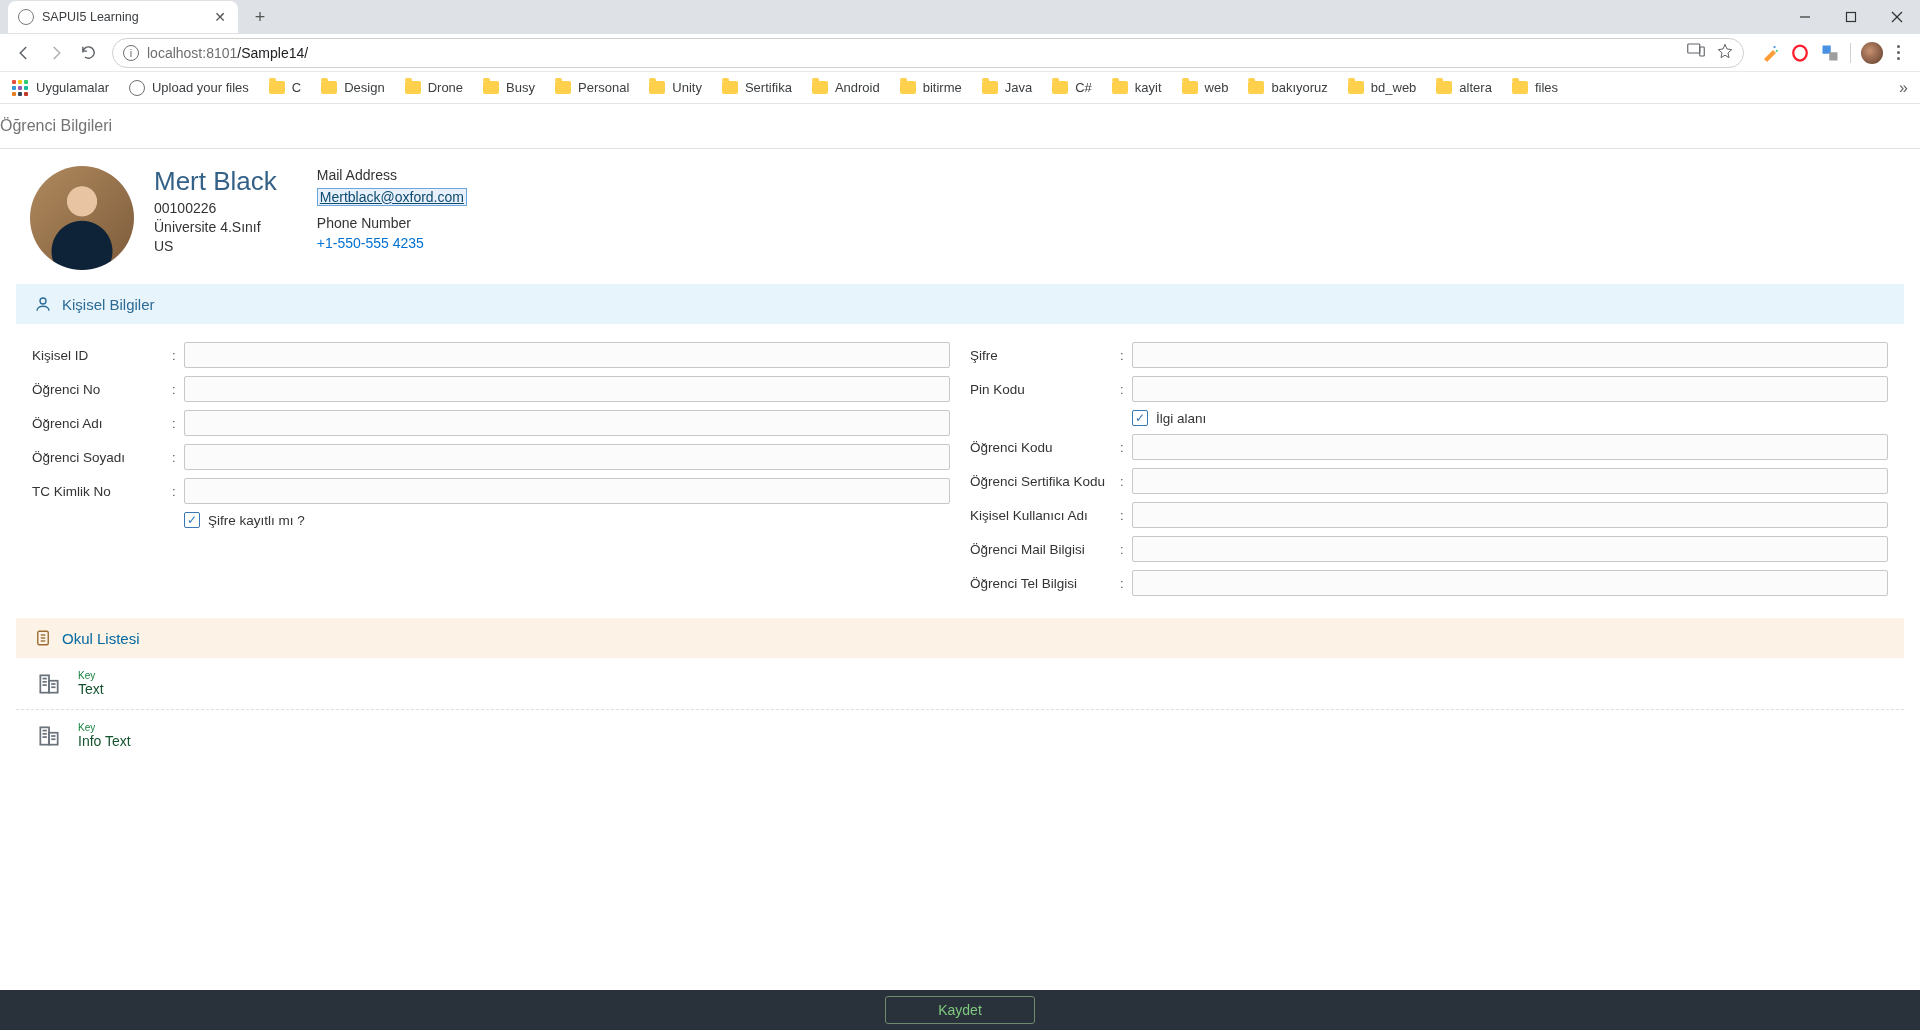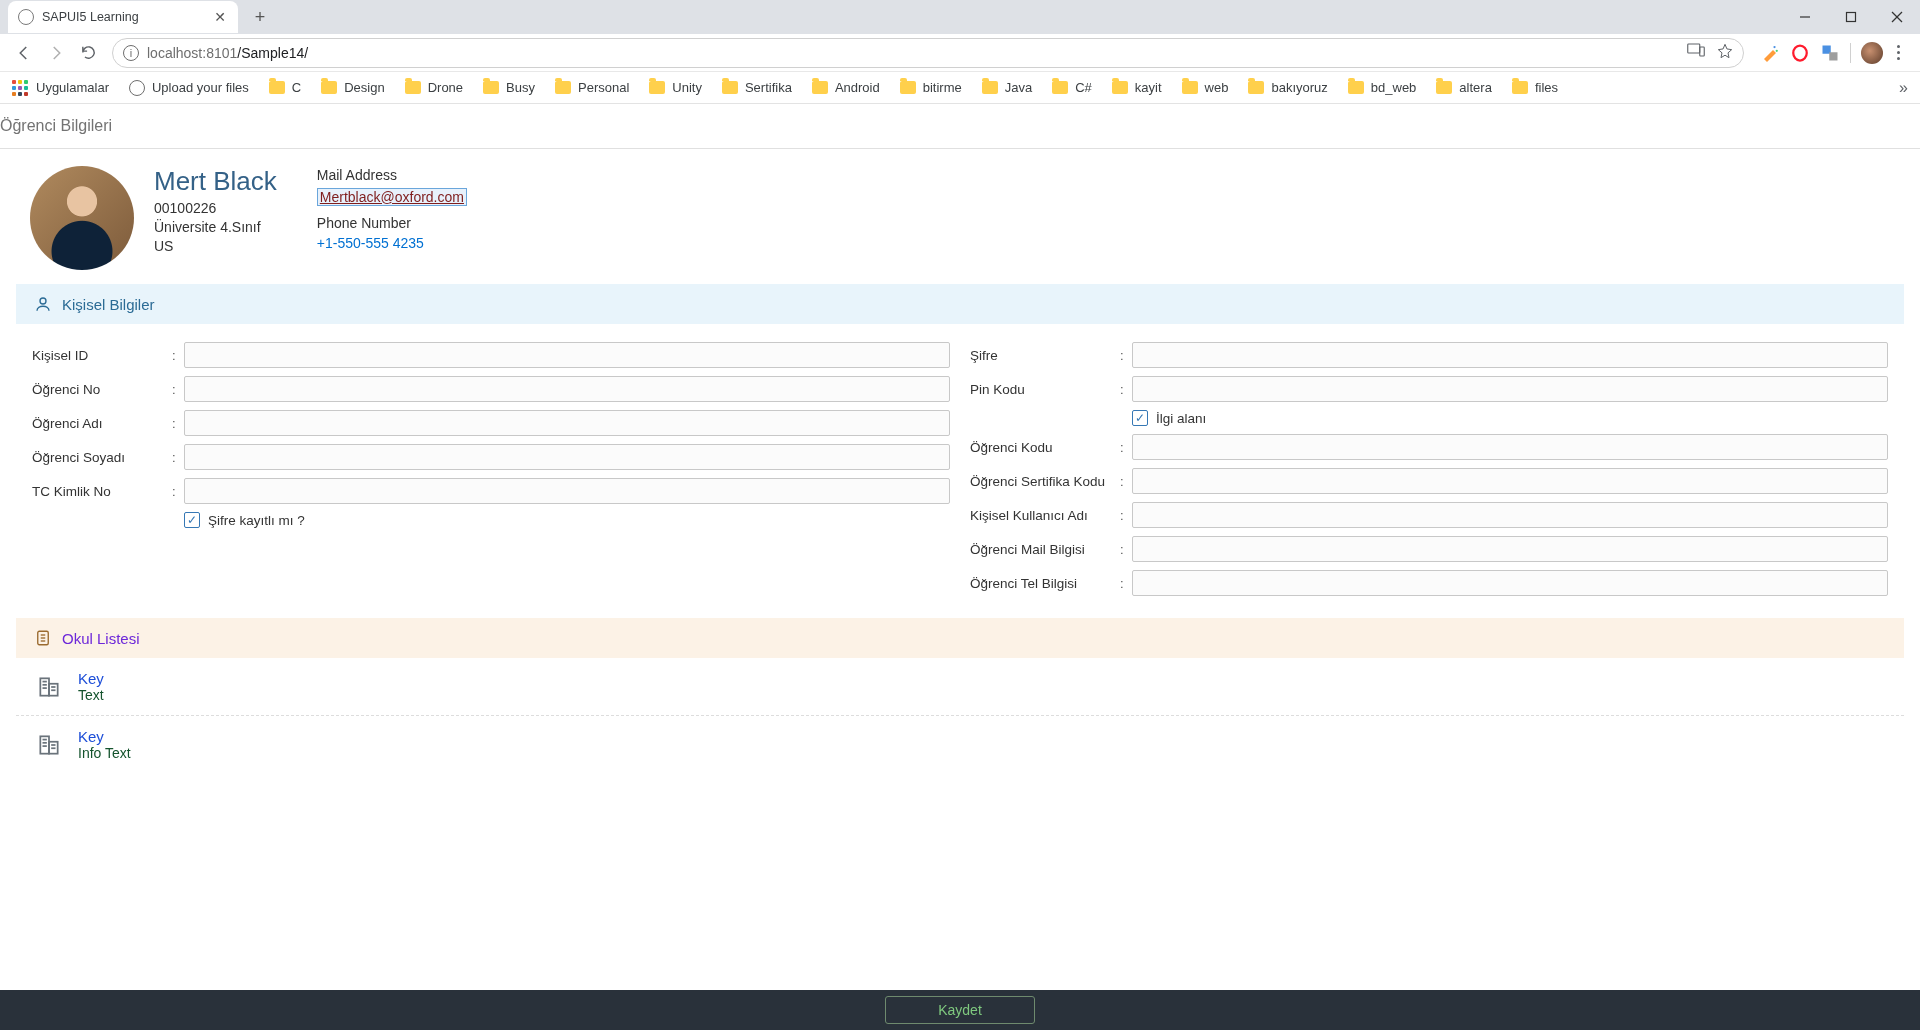--- a/index.html
+++ b/index.html
@@ -48,46 +48,46 @@
   .bigavatar { width:104px; height:104px; border-radius:50%; flex-shrink:0; margin-right:20px;
     background:
       radial-gradient(circle at 50% 34%, #e8c4a2 0 17%, transparent 18%),
       radial-gradient(circle at 50% 82%, #0e2238 0 30%, transparent 31%),
       linear-gradient(135deg,#b08a5e,#7d5b3b);
   }
   .hdr-name { font-size:26px; color:#346187; font-weight:400; margin-bottom:2px; }
   .hdr-attrs div { font-size:14px; color:#333; line-height:1.35; }
   .hdr-col1 { margin-right:40px; }
   .hdr-col2 div.label { font-size:14px; color:#333; }
-  .hdr-col2 a.mail { color:#7f1d1d; border:1px solid #6aa6db; padding:0 2px; background:#e8f1fb; font-size:14px; }
+  .hdr-col2 a.mail { color:#0c4a6e; border:1px solid #6aa6db; padding:0 2px; background:#e8f1fb; font-size:14px; }
   .hdr-col2 .phone { color:#0070d2; font-size:14px; }
   .hdr-col2 { line-height:1.4; }
   .section { border-radius:2px; margin: 0 16px; }
   .section-head { display:flex; align-items:center; height:40px; padding:0 18px; font-size:15px; }
   .section-head.blue { background:#e8f4fb; color:#2b6b95; }
-  .section-head.orange { background:#fcf2e6; color:#6d28d9; }
+  .section-head.orange { background:#fcf2e6; color:#0369a1; }
   .section-head svg { width:18px; height:18px; margin-right:10px; }
 
   .form { display:flex; padding: 18px 16px 8px 16px; gap:20px; }
   .col { flex:1; }
   .row { display:flex; align-items:center; margin-bottom:8px; }
   .row .lbl { width:140px; font-size:13.5px; color:#333; }
   .row .colon { width:12px; color:#555; font-size:13px; }
   .row input[type=text] { flex:1; height:26px; border:1px solid #c8c8c8; background:#fbfbfb; border-radius:2px; padding:0 6px; font-size:13px; }
   .row .cbx { width:16px; height:16px; border:1.5px solid #3678b5; border-radius:2px; display:flex; align-items:center; justify-content:center; color:#3678b5; font-size:12px; margin-right:8px; }
   .row .cbx::after { content:"✓"; }
   .checkrow .lbl { width:auto; }
   .checkrow { padding-left:152px; }
   .right .row .lbl { width:150px; }
   .right .checkrow { padding-left:0; }
 
   .list-item { display:flex; align-items:center; padding:12px 20px; border-bottom:1px dashed #ddd; }
   .list-item:last-child { border-bottom: none; }
   .list-item svg { width:26px; height:26px; color:#6a737b; margin-right:16px; }
-  .li-key { color:#1d4ed8; font-size:15px; }
+  .li-key { color:#15803d; font-size:10px; }
   .li-text { color:#14532d; font-size:14px; }
 
   .footer { position:fixed; left:0; right:0; bottom:0; height:40px; background:#29313a; display:flex; align-items:center; justify-content:center; }
   .footer button { background:transparent; border:1px solid #6e8a6e; color:#7fc97f; height:28px; width:150px; border-radius:3px; font-size:14px; cursor:pointer; }
 </style>
 </head>
 <body>
 
 <div class="tabbar">
   <div class="tab">

